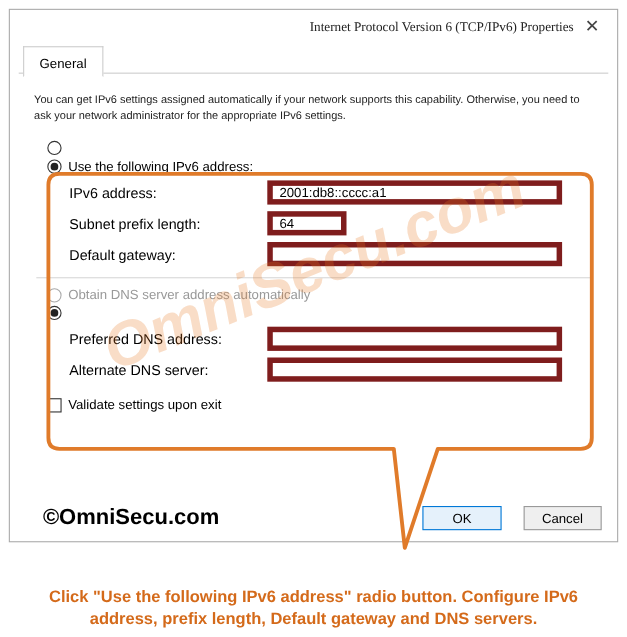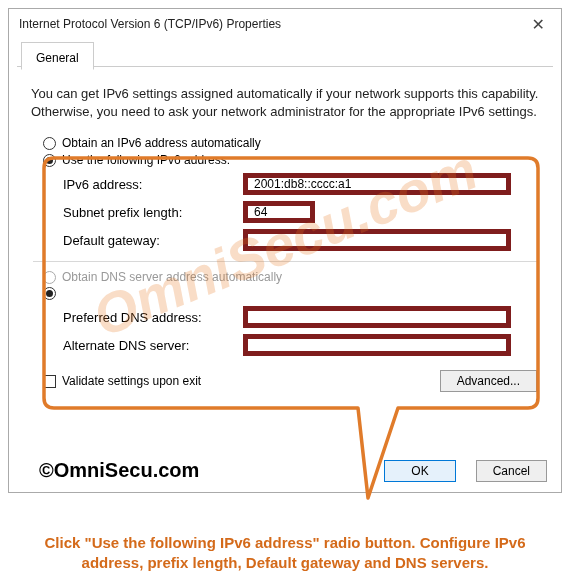--- a/index.html
+++ b/index.html
@@ -18,24 +18,25 @@
       top: 8px;
       width: 554px;
       height: 485px;
       border: 1px solid #aaa;
       background: #fff;
     }
     .titlebar {
       height: 30px;
       display: flex;
       align-items: center;
-      justify-content: space-between;
+      justify-content: flex-end;
       padding: 0 6px 0 10px;
       font-size: 12px;
       color: #222;
+      font-family: Liberation Serif, serif;
     }
     .close-x {
       font-size: 16px;
       color: #444;
       padding: 2px 10px;
       cursor: pointer;
     }
     .tabs {
       margin: 2px 8px 0 8px;
       border-bottom: 1px solid #ccc;
@@ -50,21 +51,21 @@
       padding: 8px 14px 4px 14px;
       font-size: 12px;
       position: relative;
       top: 1px;
       margin-left: 4px;
     }
     .body {
       padding: 10px 18px 10px 18px;
     }
     .intro {
-      font-size: 13px;
+      font-size: 10px;
       color: #222;
       line-height: 1.35;
       margin: 8px 4px 16px 4px;
     }
     .group {
       margin-bottom: 10px;
     }
     .radio-row {
       display: flex;
       align-items: center;
@@ -211,21 +212,20 @@
   <div class="tabs">
     <div class="tab">General</div>
   </div>
 
   <div class="body">
     <div class="intro">You can get IPv6 settings assigned automatically if your network supports this capability. Otherwise, you need to ask your network administrator for the appropriate IPv6 settings.</div>
 
     <div class="group">
       <div class="radio-row">
         <span class="radio"></span>
-        <span class="label">Obtain an IPv6 address automatically</span>
       </div>
       <div class="radio-row">
         <span class="radio">
             <span class="dot"></span>
           </span>
         <span class="label">Use the following IPv6 address:</span>
       </div>
 
       <div class="field-row">
         <span class="field-label">IPv6 address:</span>
@@ -262,21 +262,20 @@
         <span class="field-label">Alternate DNS server:</span>
         <input class="field-input dns" value="" style="">
       </div>
     </div>
 
     <div class="validate-row">
       <div class="checkbox-wrap">
         <span class="checkbox"></span>
         <span>Validate settings upon exit</span>
       </div>
-      <button class="btn">Advanced...</button>
     </div>
   </div>
 
   <div class="copyright">©OmniSecu.com</div>
 
   <div class="footer">
     <button class="btn default">OK</button>
     <button class="btn">Cancel</button>
   </div>
 </div>

